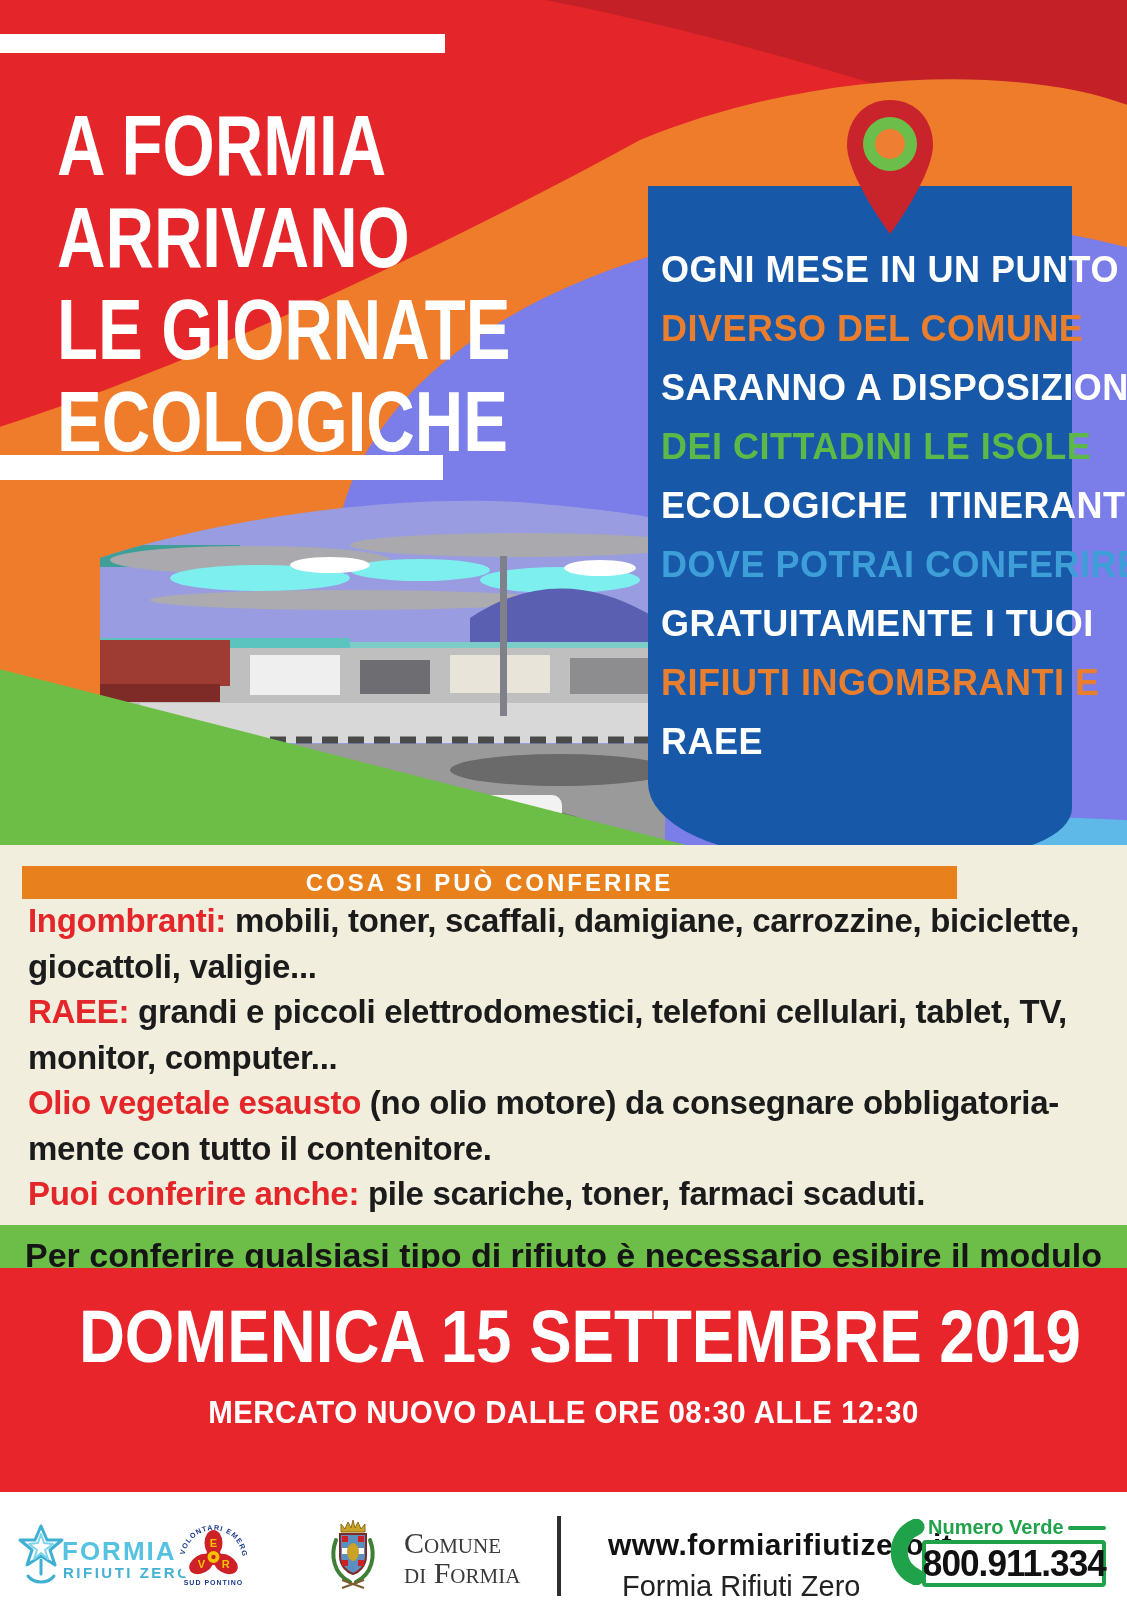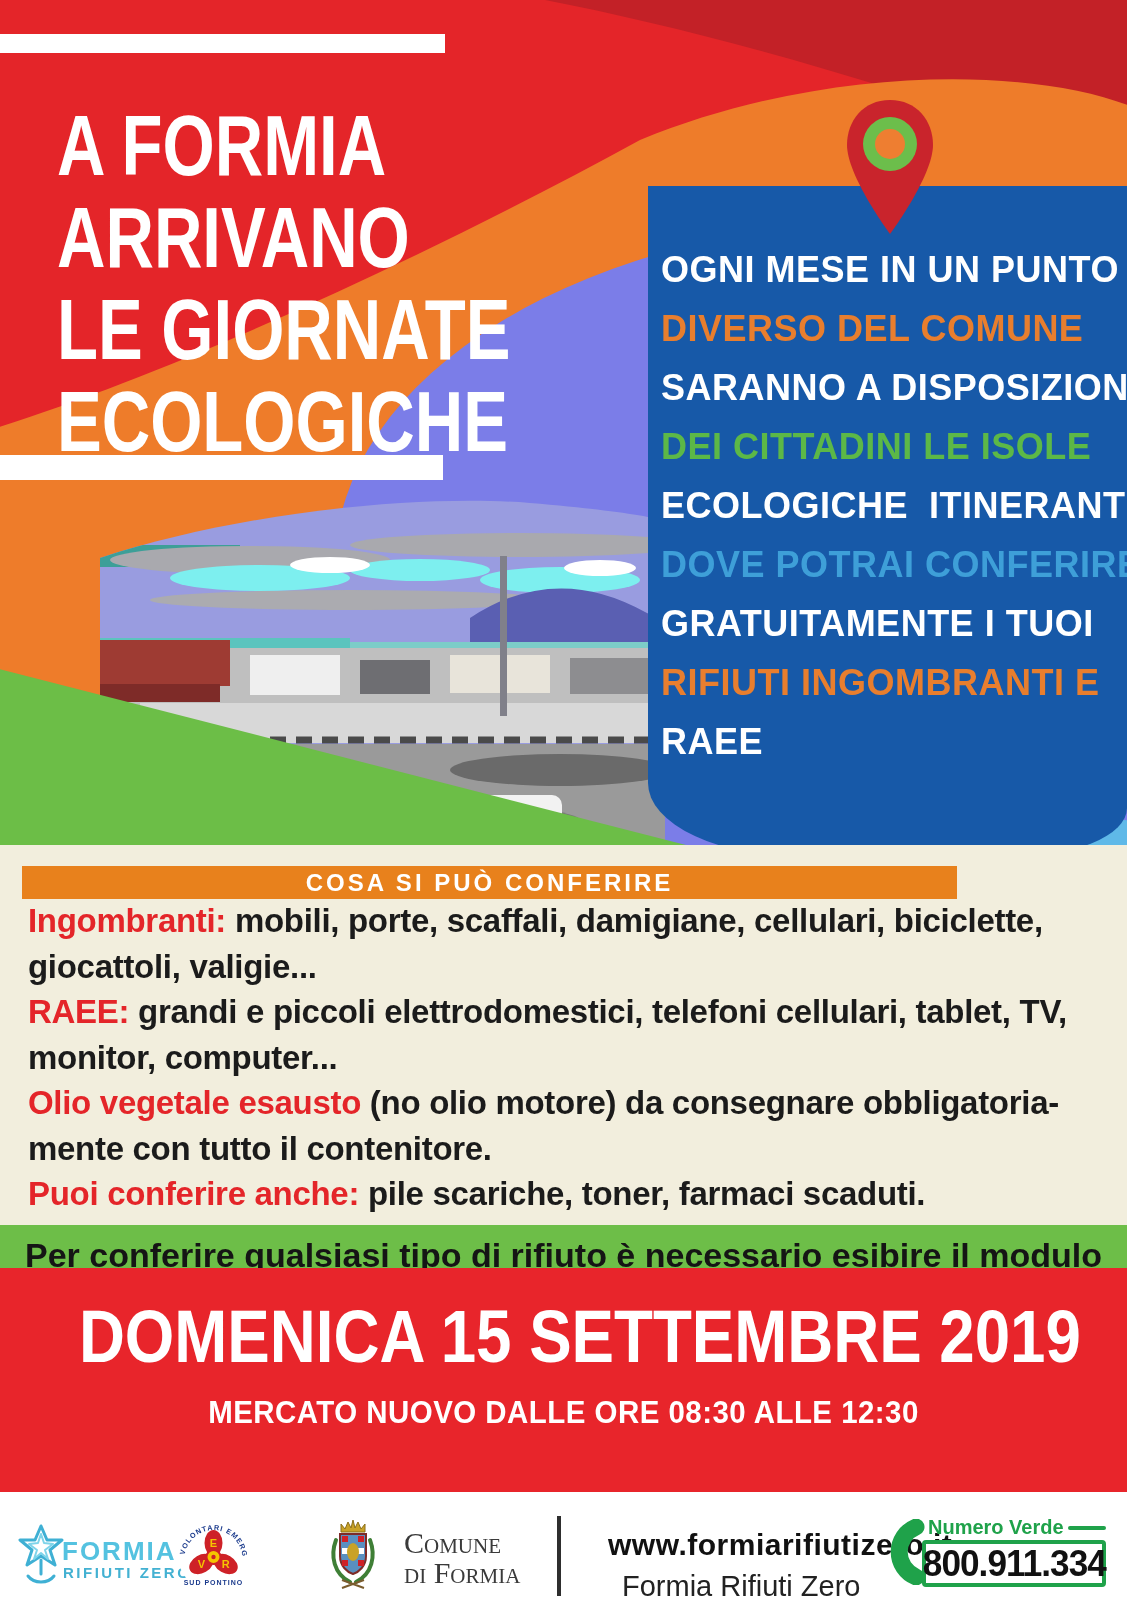--- a/index.html
+++ b/index.html
@@ -13,21 +13,21 @@
   .white-bar{background:#ffffff;}
   #bar-top{left:0;top:34px;width:445px;height:19px;}
   #bar-bottom{left:0;top:455px;width:443px;height:25px;}
 
   #title-block{left:57px;top:66px;width:560px;margin-top:33px;}
   .title-line{color:#ffffff;font-size:86px;font-weight:800;line-height:92px;
               letter-spacing:0px;transform:scaleX(.78);transform-origin:left top;
               white-space:nowrap;}
 
   
-  #blue-panel{left:648px;top:186px;width:479px;height:672px;background:#1759A8;
+  #blue-panel{left:648px;top:186px;width:424px;height:672px;background:#1759A8;
               border-bottom-left-radius:160px 75px;border-bottom-right-radius:120px 50px;
               padding:54px 0 0 13px;box-sizing:border-box;}
   .panel-line{font-size:36px;font-weight:bold;line-height:59px;letter-spacing:.5px;white-space:nowrap;}
   .c-white{color:#ffffff}.c-orange{color:#E87E2E}.c-green{color:#5CB847}.c-lightblue{color:#3E9FD8}
 
   
   #pin{left:838px;top:96px;width:104px;height:142px;}
 
   
   #cream{left:0;top:845px;width:1127px;height:380px;background:#F2EEDD;}
@@ -144,21 +144,21 @@
 
   <svg class="abs" id="pin" viewBox="0 0 104 142">
     <path d="M52,4 C25,4 9,25 9,49 C9,80 52,138 52,138 C52,138 95,80 95,49 C95,25 79,4 52,4 Z" fill="#C9242C"></path>
     <circle cx="52" cy="48" r="27" fill="#6CBE4B"></circle>
     <circle cx="52" cy="48" r="15" fill="#EE7E31"></circle>
   </svg>
 
   <div class="abs" id="cream"></div>
   <div class="abs" id="banner-cosa">COSA SI PUÒ CONFERIRE</div>
   <div class="abs" id="body-text">
-      <div class="body-line"><span class="seg-red">Ingombranti:</span><span class="seg-black"> mobili, porte, scaffali, damigiane, cellulari, biciclette,</span></div>
+      <div class="body-line"><span class="seg-red">Ingombranti:</span><span class="seg-black"> mobili, toner, scaffali, damigiane, carrozzine, biciclette,</span></div>
       <div class="body-line"><span class="seg-black">giocattoli, valigie...</span></div>
       <div class="body-line"><span class="seg-red">RAEE:</span><span class="seg-black"> grandi e piccoli elettrodomestici, telefoni cellulari, tablet, TV,</span></div>
       <div class="body-line"><span class="seg-black">monitor, computer...</span></div>
       <div class="body-line"><span class="seg-red">Olio vegetale esausto</span><span class="seg-black"> (no olio motore) da consegnare obbligatoria-</span></div>
       <div class="body-line"><span class="seg-black">mente con tutto il contenitore.</span></div>
       <div class="body-line"><span class="seg-red">Puoi conferire anche:</span><span class="seg-black"> pile scariche, toner, farmaci scaduti.</span></div>
     </div>
 
   <div class="abs" id="banner-tari">
     <div id="tari-line1">Per conferire qualsiasi tipo di rifiuto è necessario esibire il modulo</div>

